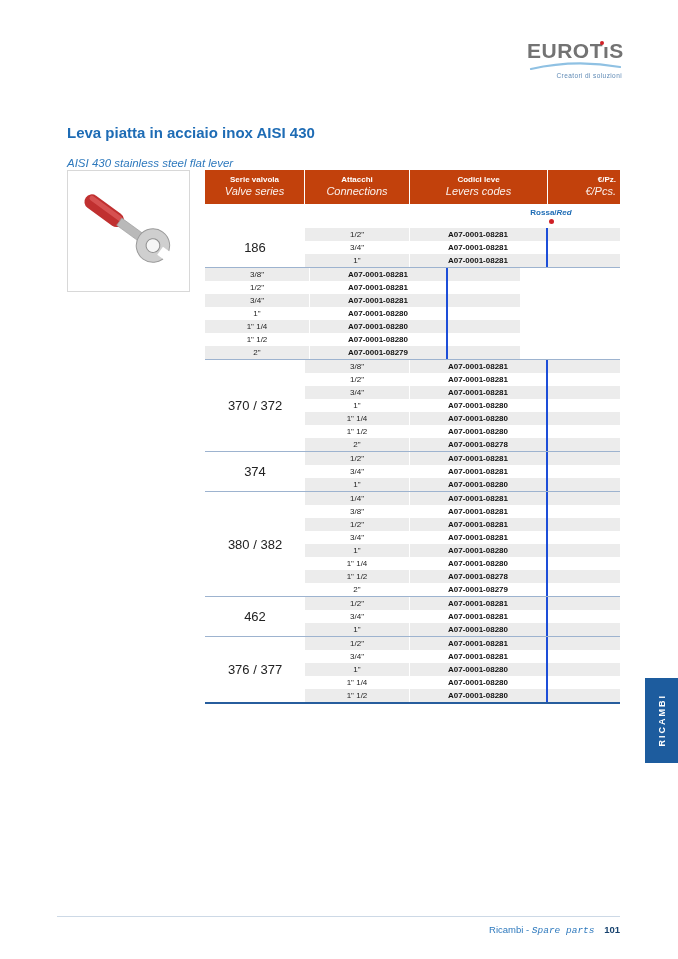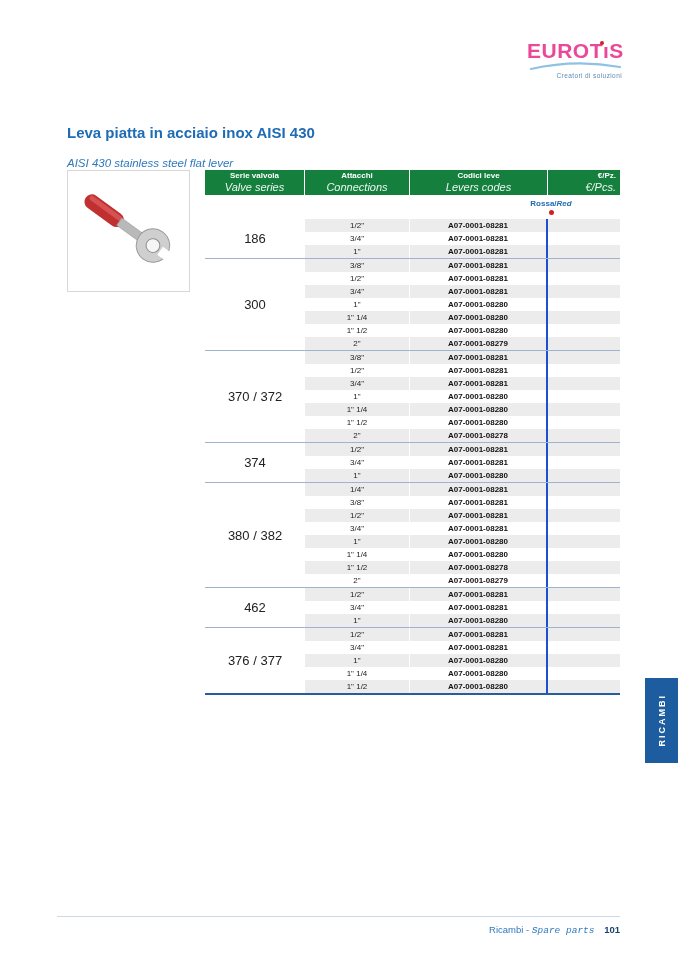--- a/index.html
+++ b/index.html
@@ -4,38 +4,38 @@
 <style>
   html,body { margin:0; padding:0; background:#888; }
   .page {
     position:relative; width:678px; height:959px; margin:0 auto;
     background:#ffffff; overflow:hidden;
     font-family:"Liberation Sans", sans-serif; color:#222;
   }
 
   
   .logo { position:absolute; left:527px; top:40px; width:95px; text-align:right; }
-  .logo-text { position:relative; font-size:21px; font-weight:bold; color:#ec4899; line-height:1; letter-spacing:.5px; }
+  .logo-text { position:relative; font-size:21px; font-weight:bold; color:#737373; line-height:1; letter-spacing:.5px; }
   .logo-idot { position:absolute; width:4px; height:4px; border-radius:50%; background:#d12026; top:1px; right:18px; }
   .logo-swoosh { display:block; margin:1px 0 0 auto; }
   .logo-tagline { font-size:6.5px; color:#5f8ab5; margin-top:1px; letter-spacing:.4px; }
 
   
   .title { position:absolute; left:67px; top:124px; color:#1e6cb5; }
   .title-it { font-weight:bold; font-size:15px; }
   .title-en { font-style:italic; font-size:11.5px; margin-top:16px; color:#2e79bd; }
 
   
   .product-box { position:absolute; left:67px; top:170px; width:121px; height:120px;
     border:1px solid #d8d8d8; background:#fff; display:flex; align-items:center; justify-content:center; }
 
   
   .table { position:absolute; left:205px; top:170px; width:415px; font-size:8px;
     border-bottom:2px solid #275d9d; }
-  .thead { display:flex; background:#15803d; color:#fff; height:25px; }
+  .thead { display:flex; background:#c2410c; color:#fff; height:34px; }
   .th { display:flex; flex-direction:column; justify-content:center; align-items:center;
     box-sizing:border-box; border-right:1px solid #fff; line-height:1.25; }
   .th.last { border-right:none; align-items:flex-end; padding-right:4px; }
   .th-it { font-weight:bold; font-size:8px; }
   .th-en { font-style:italic; font-size:11px; color:rgba(255,255,255,.92); }
   .w1{width:100px} .w2{width:105px} .w3{width:138px} .w4{width:72px}
 
   .color-row { display:flex; height:24px;justify-content:flex-end; }
   .color-spacer { width:205px; }
   .color-cell { width:138px; display:flex; flex-direction:column; align-items:center; justify-content:center; }
@@ -142,21 +142,20 @@
               <div class="cell price"></div>
             </div>
             <div class="row shade">
               <div class="cell att">1"</div>
               <div class="cell code">A07-0001-08281</div>
               <div class="cell price"></div>
             </div>
           </div>
         </div>
         <div class="group">
-          <div class="serie-cell">300</div>
           <div class="rows">
             <div class="row shade">
               <div class="cell att">3/8"</div>
               <div class="cell code">A07-0001-08281</div>
               <div class="cell price"></div>
             </div>
             <div class="row">
               <div class="cell att">1/2"</div>
               <div class="cell code">A07-0001-08281</div>
               <div class="cell price"></div>

